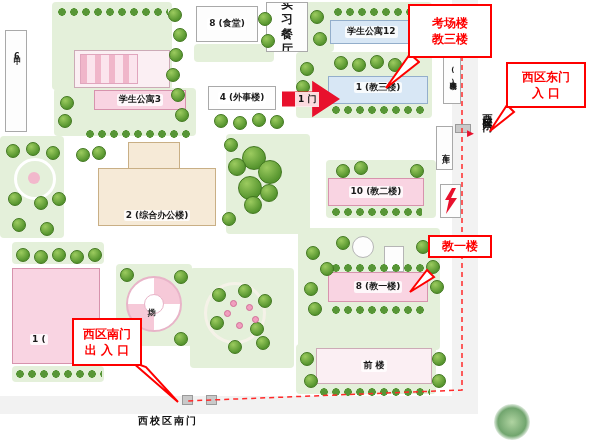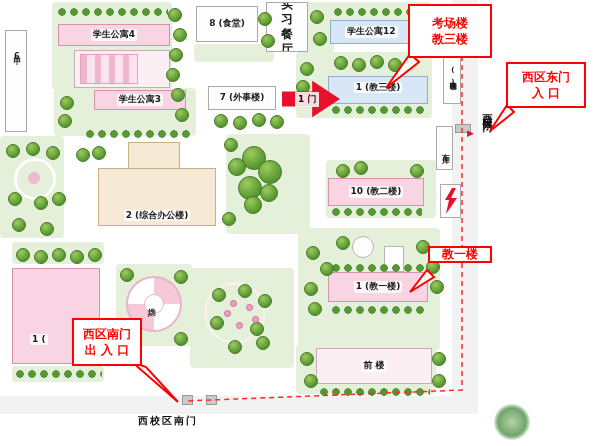--- a/index.html
+++ b/index.html
@@ -86,40 +86,37 @@
   <div class="ring" style="left:126px;top:276px;width:56px;height:56px;background:conic-gradient(#f6c9d8 0 25%, #ffffff 25% 50%, #f6c9d8 50% 75%, #ffffff 75% 100%);border:2px solid #e8b4c8"></div>
   <div class="ring" style="left:144px;top:294px;width:20px;height:20px;background:#fff;border:1px solid #e8b4c8"></div>
   <div class="ring" style="left:204px;top:282px;width:62px;height:62px;border:3px solid #f5f2e8"></div>
   <div class="ring" style="left:352px;top:236px;width:22px;height:22px;background:#fdfdfd;border:1px solid #b5b5b5"></div>
   <div class="struct" style="left:384px;top:246px;width:20px;height:26px"></div>
 
   <div class="bldg whitebldg" style="left:5px;top:30px;width:22px;height:102px;align-items:flex-start;padding-top:20px">
     <span class="vlabel">甲6</span>
   </div>
 
-  <div class="bldg pink" style="left:58px;top:24px;width:112px;height:22px">
-    <span class="blabel">学生公寓4</span>
-  </div>
   <div class="bldg palepink" style="left:74px;top:50px;width:96px;height:38px"></div>
   <div class="stripes" style="left:80px;top:54px;width:58px;height:30px"></div>
 
   <div class="bldg pink" style="left:94px;top:90px;width:92px;height:20px">
     <span class="blabel">学生公寓3</span>
   </div>
 
   <div class="bldg whitebldg" style="left:196px;top:6px;width:62px;height:36px">
     <span class="blabel">8 (食堂)</span>
   </div>
 
   <div class="bldg whitebldg" style="left:266px;top:2px;width:42px;height:50px">
     <span class="wraplabel">实习餐厅</span>
   </div>
 
   <div class="bldg whitebldg" style="left:208px;top:86px;width:68px;height:24px">
-    <span class="blabel">7 (外事楼)</span>
+    <span class="blabel">4 (外事楼)</span>
   </div>
 
   <div class="bldg blue" style="left:330px;top:20px;width:100px;height:24px;justify-content:flex-start;padding-left:14px">
     <span class="blabel">学生公寓12</span>
   </div>
 
   <div class="bldg blue" style="left:328px;top:76px;width:100px;height:28px;align-items:flex-start;padding-top:5px">
     <span class="blabel">1 (教三楼)</span>
   </div>
 
@@ -140,21 +137,21 @@
   <div class="bldg pink" style="left:328px;top:178px;width:96px;height:28px">
     <span class="blabel">10 (教二楼)</span>
   </div>
 
   <div class="bldg cream" style="left:128px;top:142px;width:52px;height:28px"></div>
   <div class="bldg cream" style="left:98px;top:168px;width:118px;height:58px;align-items:flex-end;padding-bottom:4px">
     <span class="blabel">2 (综合办公楼)</span>
   </div>
 
   <div class="bldg pink" style="left:328px;top:272px;width:100px;height:30px">
-    <span class="blabel">1 (教一楼)</span>
+    <span class="blabel">8 (教一楼)</span>
   </div>
 
   <div class="bldg palepink" style="left:316px;top:348px;width:116px;height:36px">
     <span class="blabel">前 楼</span>
   </div>
 
   <div class="bldg pink" style="left:12px;top:268px;width:88px;height:96px"></div>
   <div class="struct" style="left:28px;top:284px;width:56px;height:56px"></div>
   <span class="blabel free" style="left:30px;top:334px">1 (</span>
 
@@ -274,21 +271,21 @@
     </svg>
 
   <div class="callout" style="left:408px;top:4px;width:84px;height:54px">
     <span class="cl">考场楼</span>
     <span class="cl">教三楼</span>
   </div>
   <div class="callout" style="left:506px;top:62px;width:80px;height:46px">
     <span class="cl">西区东门</span>
     <span class="cl">入 口</span>
   </div>
-  <div class="callout" style="left:428px;top:246px;width:64px;height:17px">
+  <div class="callout" style="left:428px;top:235px;width:64px;height:23px">
     <span class="cl">教一楼</span>
   </div>
   <div class="callout" style="left:72px;top:318px;width:70px;height:48px">
     <span class="cl">西区南门</span>
     <span class="cl">出 入 口</span>
   </div>
 
 </div>
 
 </body></html>

